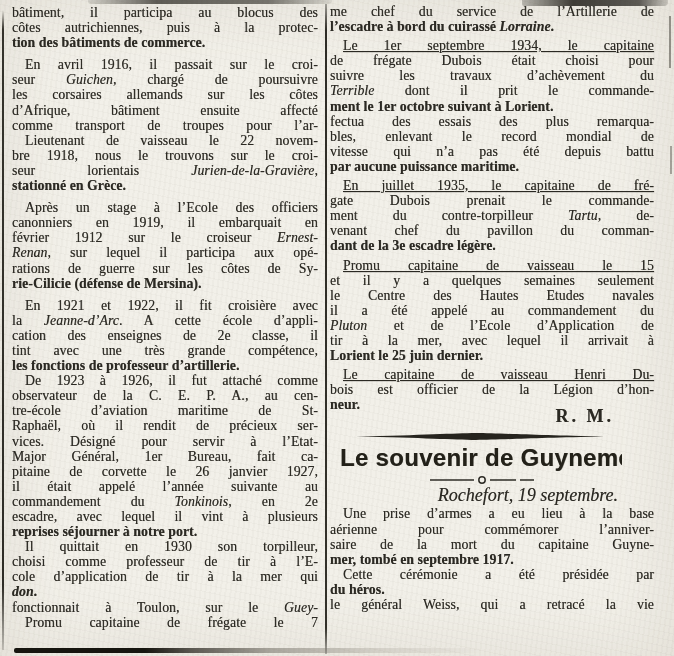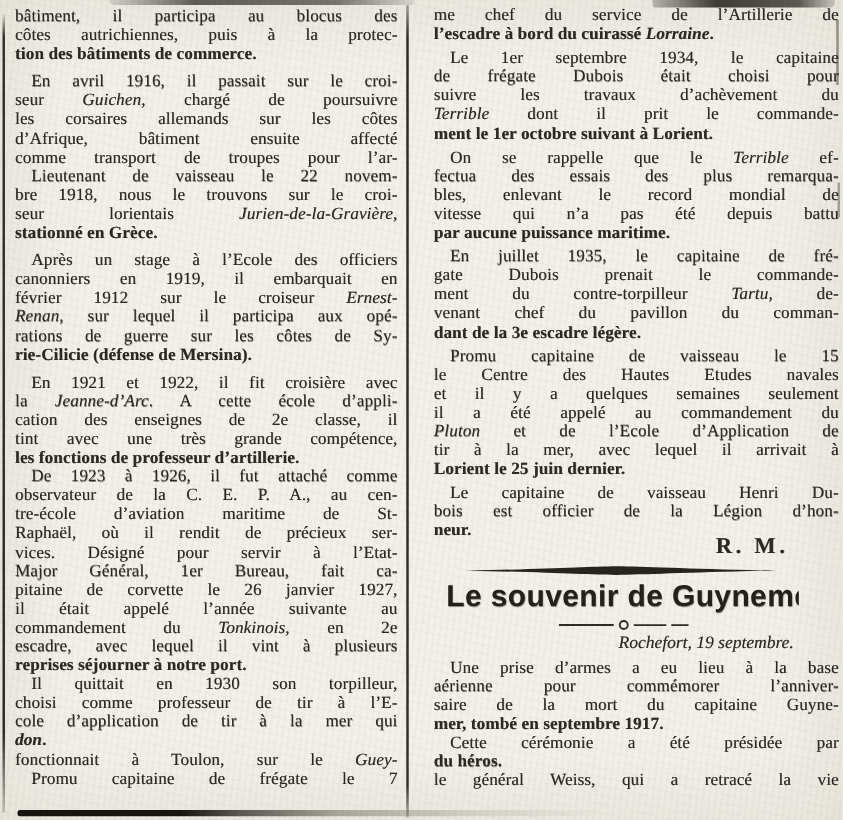--- a/index.html
+++ b/index.html
@@ -15,35 +15,35 @@
   body::before {
     content:""; position:absolute; inset:0; pointer-events:none;
     background:
       repeating-linear-gradient(97deg, rgba(120,112,95,0.035) 0 2px, rgba(255,255,255,0) 2px 5px),
       repeating-linear-gradient(12deg, rgba(90,85,70,0.03) 0 1px, rgba(255,255,255,0) 1px 7px);
     box-shadow: inset 0 0 70px rgba(125,115,92,0.14);
   }
 
   .col { position:absolute; }
   .col-left  { left:12px;  top:5px; width:306px; }
-  .col-right { left:347px; top:4px; width:324px; }
+  .col-right { left:330px; top:4px; width:324px; }
 
   .line {
     font-size:13.7px;
     line-height:15.1px;
     text-align:justify;
     text-align-last:justify;
     -moz-text-align-last:justify;
     text-shadow:0.3px 0.3px 0.5px rgba(43,41,35,0.55);
     letter-spacing:0.1px;
   }
   .line.end { text-align-last:left;font-weight:bold; -moz-text-align-last:left; }
   .line.indent { text-indent:13px; }
   .line.gap-lg { margin-top:7px; }
-  .line.gap-sm { margin-top:4px; }
+  .line.gap-sm { margin-top:4px;text-decoration:underline; }
   .line i { font-style:italic; }
 
   .signature {
     margin-top:-6px;
     text-align:right; padding-right:40px;
     font-weight:bold; font-size:18px; letter-spacing:3px;
     text-shadow:0.3px 0.3px 0.5px rgba(43,41,35,0.55);
   }
 
   .divider-taper { display:block; margin:5px 0 2px 24px; }
@@ -53,21 +53,21 @@
   }
   .headline {
     font-family:"Liberation Sans", sans-serif;
     font-weight:bold; font-size:24px; line-height:30px;
     letter-spacing:0.3px; color:#232119;
     text-shadow:0.4px 0.4px 0.6px rgba(35,33,25,0.5);
     white-space:nowrap;
   }
   .divider-circle { display:block; margin:2px 0 1px 100px; }
   .dateline {
-    font-style:italic; font-size:14px; line-height:16px;
+    font-style:italic; font-size:18px; line-height:16px;
     text-align:right; padding-right:36px; margin-top:2px; margin-bottom:3px;
     text-shadow:0.3px 0.3px 0.5px rgba(43,41,35,0.5);
   }
 
   
   .rule-left {
     position:absolute; left:2px; top:10px; width:2px; height:640px;
     background:linear-gradient(to bottom, rgba(46,44,38,0) 0%, #35332c 3%, #2e2c26 90%, rgba(46,44,38,0.2) 100%);
   }
   .rule-center {
@@ -149,33 +149,32 @@
 
 <div class="col col-right">
   <div>
       <div class="line"><span>me chef du service de l’Artillerie de</span></div>
       <div class="line end"><span>l’escadre à bord du cuirassé </span><i>Lorraine</i><span>.</span></div>
       <div class="line indent gap-sm"><span>Le 1er septembre 1934, le capitaine</span></div>
       <div class="line"><span>de frégate Dubois était choisi pour</span></div>
       <div class="line"><span>suivre les travaux d’achèvement du</span></div>
       <div class="line"><i>Terrible</i><span> dont il prit le commande-</span></div>
       <div class="line end"><span>ment le 1er octobre suivant à Lorient.</span></div>
-      <div class="line indent gap-sm"><span>On se rappelle que le </span><i>Terrible</i><span> ef-</span></div>
       <div class="line"><span>fectua des essais des plus remarqua-</span></div>
       <div class="line"><span>bles, enlevant le record mondial de</span></div>
       <div class="line"><span>vitesse qui n’a pas été depuis battu</span></div>
       <div class="line end"><span>par aucune puissance maritime.</span></div>
       <div class="line indent gap-sm"><span>En juillet 1935, le capitaine de fré-</span></div>
       <div class="line"><span>gate Dubois prenait le commande-</span></div>
       <div class="line"><span>ment du contre-torpilleur </span><i>Tartu</i><span>, de-</span></div>
       <div class="line"><span>venant chef du pavillon du comman-</span></div>
       <div class="line end"><span>dant de la 3e escadre légère.</span></div>
       <div class="line indent gap-sm"><span>Promu capitaine de vaisseau le 15</span></div>
+      <div class="line"><span>et il y a quelques semaines seulement</span></div>
       <div class="line"><span>le Centre des Hautes Etudes navales</span></div>
-      <div class="line"><span>et il y a quelques semaines seulement</span></div>
       <div class="line"><span>il a été appelé au commandement du</span></div>
       <div class="line"><i>Pluton</i><span> et de l’Ecole d’Application de</span></div>
       <div class="line"><span>tir à la mer, avec lequel il arrivait à</span></div>
       <div class="line end"><span>Lorient le 25 juin dernier.</span></div>
       <div class="line indent gap-sm"><span>Le capitaine de vaisseau Henri Du-</span></div>
       <div class="line"><span>bois est officier de la Légion d’hon-</span></div>
       <div class="line end"><span>neur.</span></div>
     </div>
 
   <div class="signature">R. M.</div>

